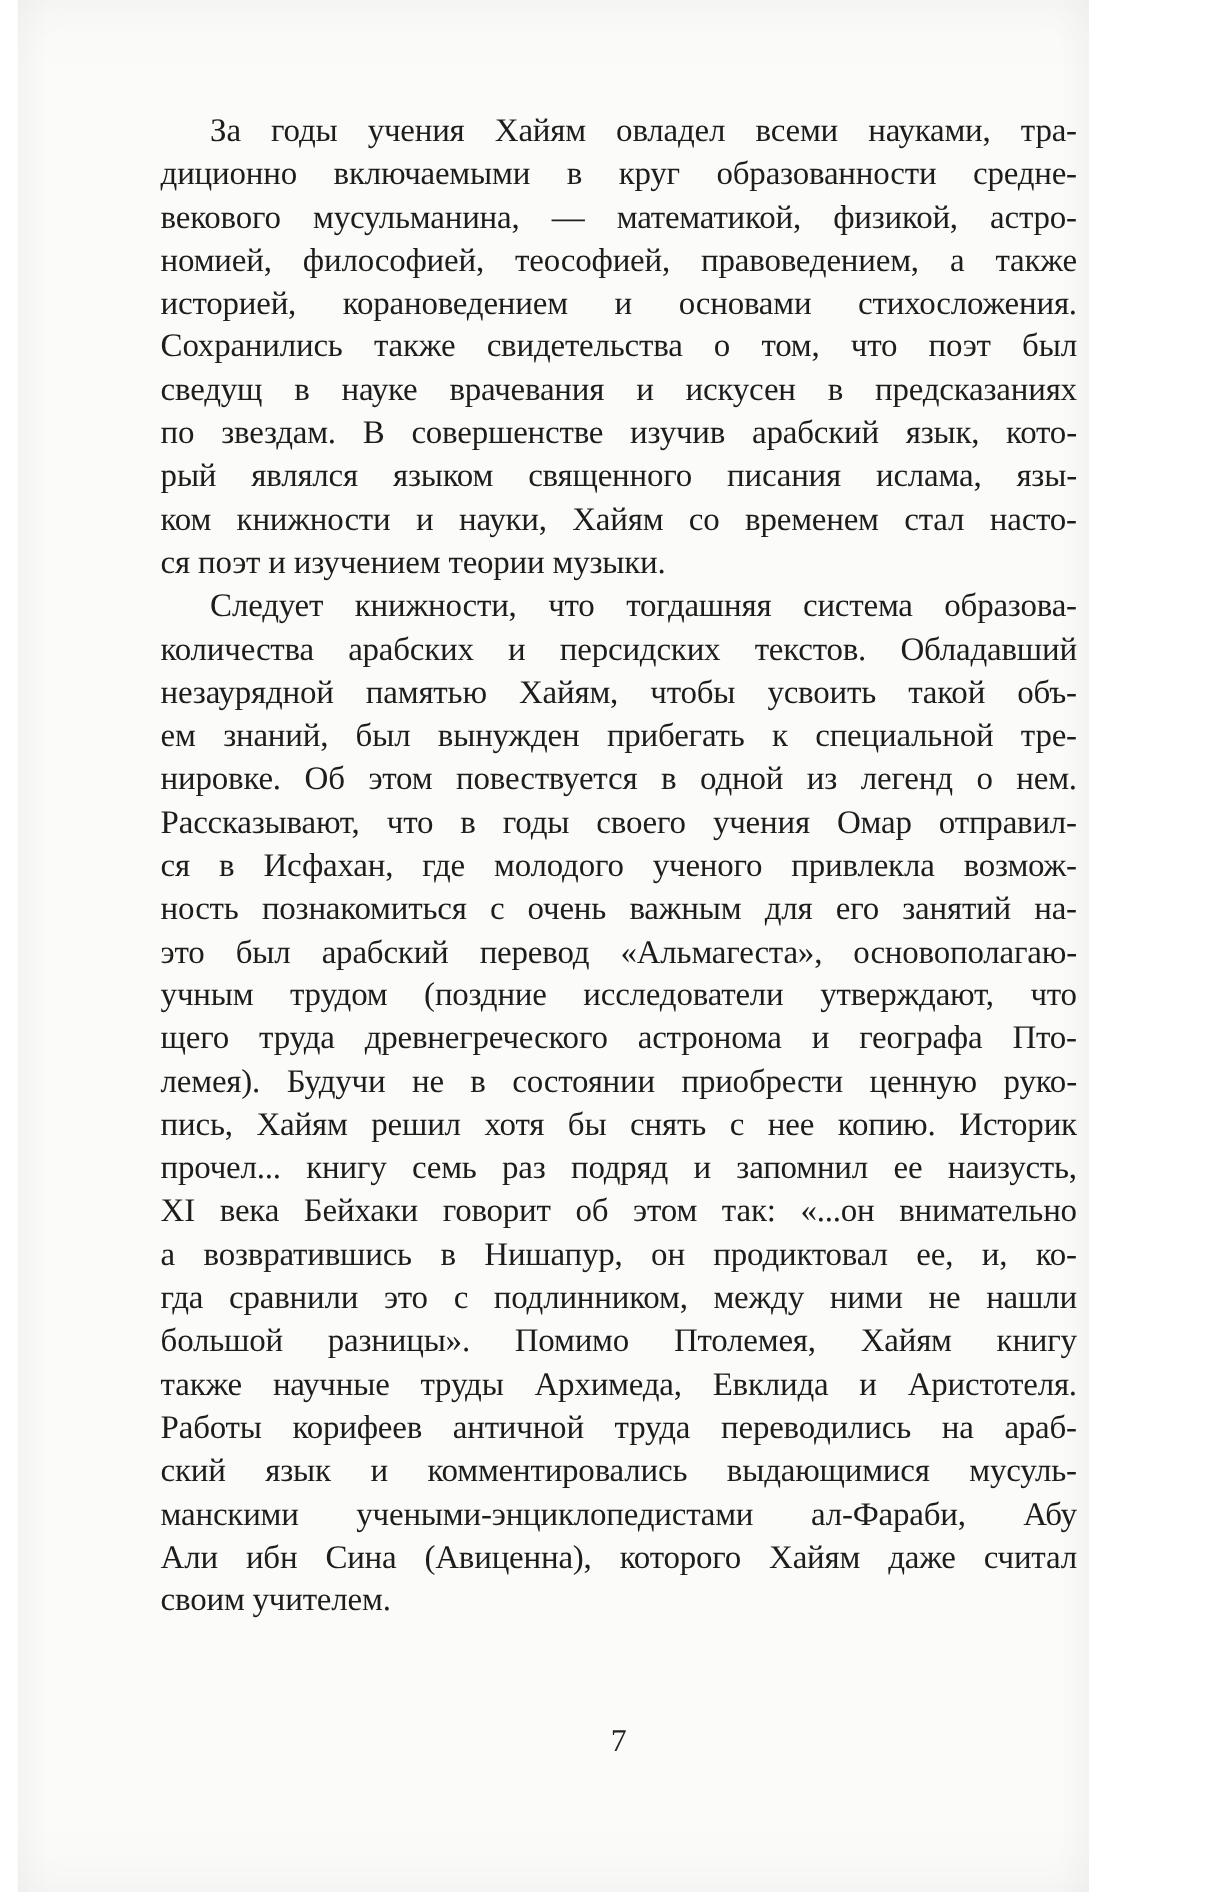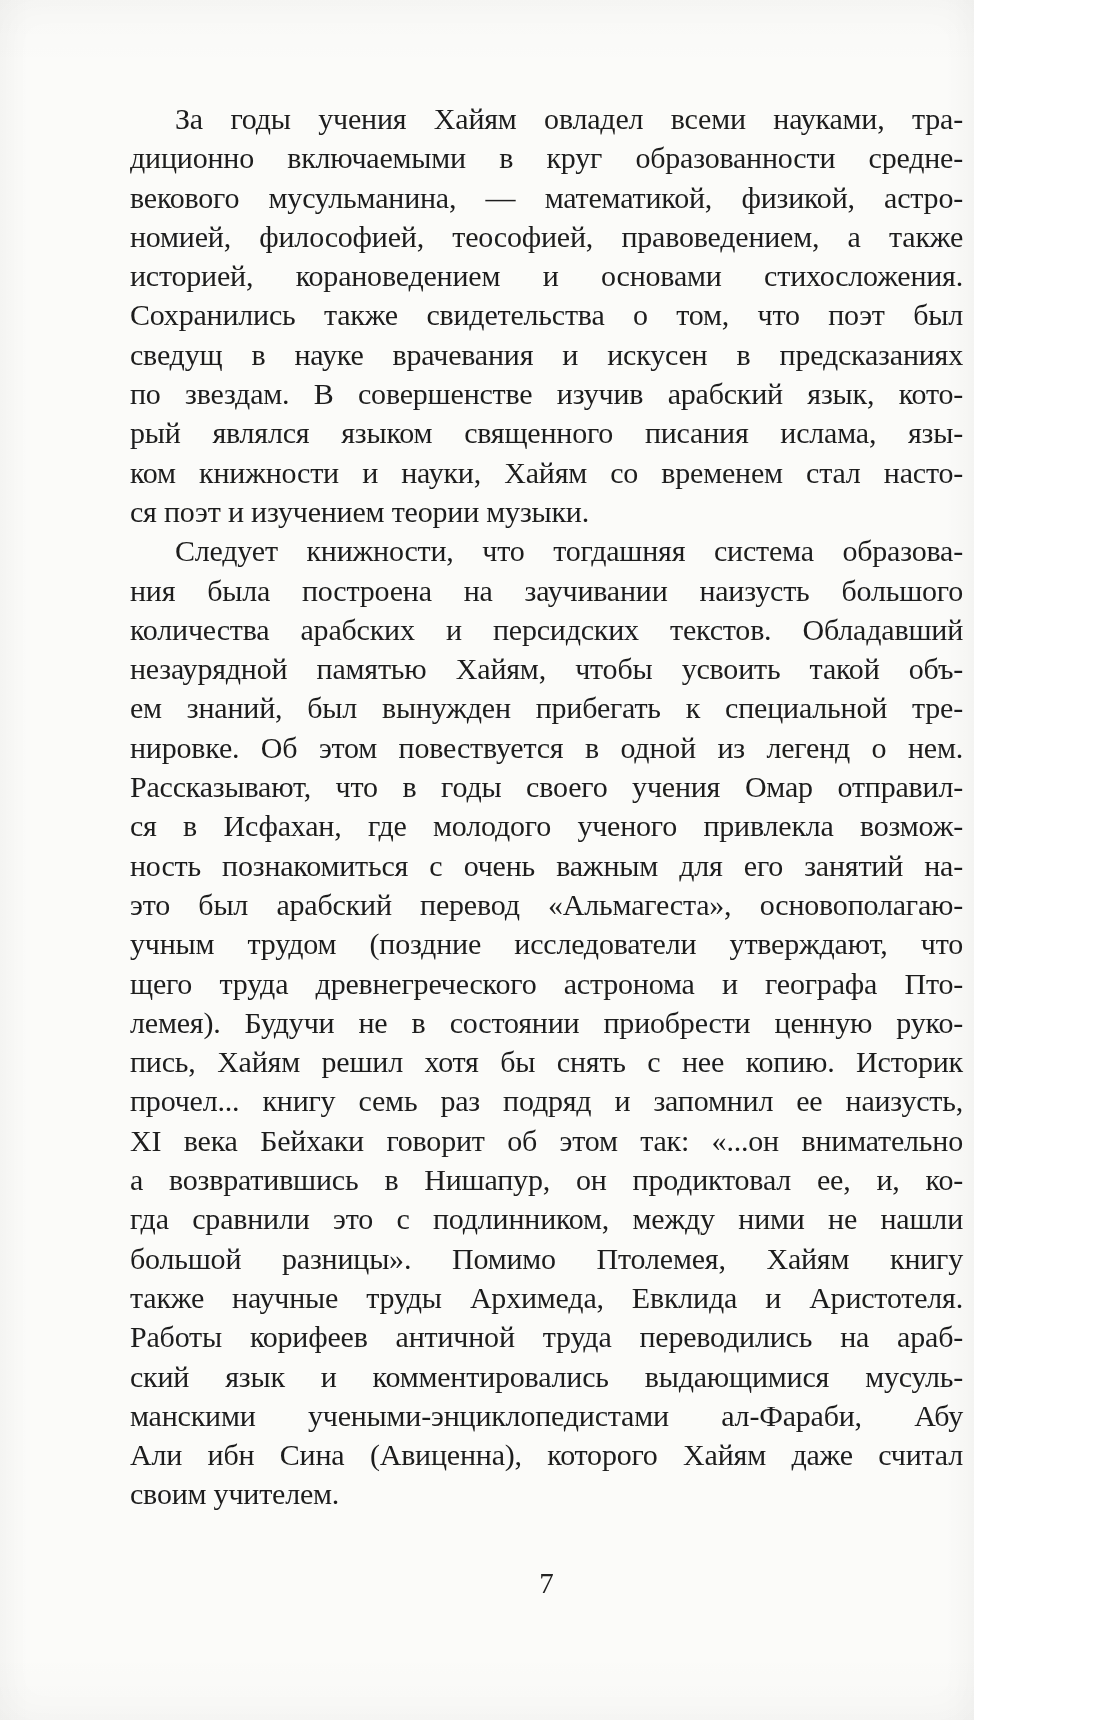--- a/index.html
+++ b/index.html
@@ -14,20 +14,21 @@
     width: 974px;
     height: 1720px;
     background: #fbfbf9;
     background-image:
       linear-gradient(180deg, rgba(0,0,0,0.012) 0%, rgba(0,0,0,0) 4%, rgba(0,0,0,0) 96%, rgba(0,0,0,0.012) 100%),
       linear-gradient(90deg, rgba(0,0,0,0.015) 0%, rgba(0,0,0,0) 3%, rgba(0,0,0,0) 97%, rgba(0,0,0,0.015) 100%);
     box-shadow: inset 0 0 40px rgba(0,0,0,0.03);
     font-family: "Liberation Serif", "DejaVu Serif", serif;
     color: #1d1d1d;
     overflow: hidden;
+    margin-left: 16px;
   }
   .text-block {
     position: absolute;
     left: 130px;
     top: 99px;
     width: 833px;
     font-size: 30px;
     line-height: 39.3px;
     letter-spacing: -0.2px;
   }
@@ -71,21 +72,20 @@
         <div class="line">историей, корановедением и основами стихосложения.</div>
         <div class="line">Сохранились также свидетельства о том, что поэт был</div>
         <div class="line">сведущ в науке врачевания и искусен в предсказаниях</div>
         <div class="line">по звездам. В совершенстве изучив арабский язык, кото-</div>
         <div class="line">рый являлся языком священного писания ислама, язы-</div>
         <div class="line">ком книжности и науки, Хайям со временем стал насто-</div>
         <div class="line last">ся поэт и изучением теории музыки.</div>
       </div>
       <div class="paragraph">
         <div class="line first">Следует книжности, что тогдашняя система образова-</div>
-        <div class="line">ния была построена на заучивании наизусть большого</div>
         <div class="line">количества арабских и персидских текстов. Обладавший</div>
         <div class="line">незаурядной памятью Хайям, чтобы усвоить такой объ-</div>
         <div class="line">ем знаний, был вынужден прибегать к специальной тре-</div>
         <div class="line">нировке. Об этом повествуется в одной из легенд о нем.</div>
         <div class="line">Рассказывают, что в годы своего учения Омар отправил-</div>
         <div class="line">ся в Исфахан, где молодого ученого привлекла возмож-</div>
         <div class="line">ность познакомиться с очень важным для его занятий на-</div>
         <div class="line">это был арабский перевод «Альмагеста», основополагаю-</div>
         <div class="line">учным трудом (поздние исследователи утверждают, что</div>
         <div class="line">щего труда древнегреческого астронома и географа Пто-</div>

